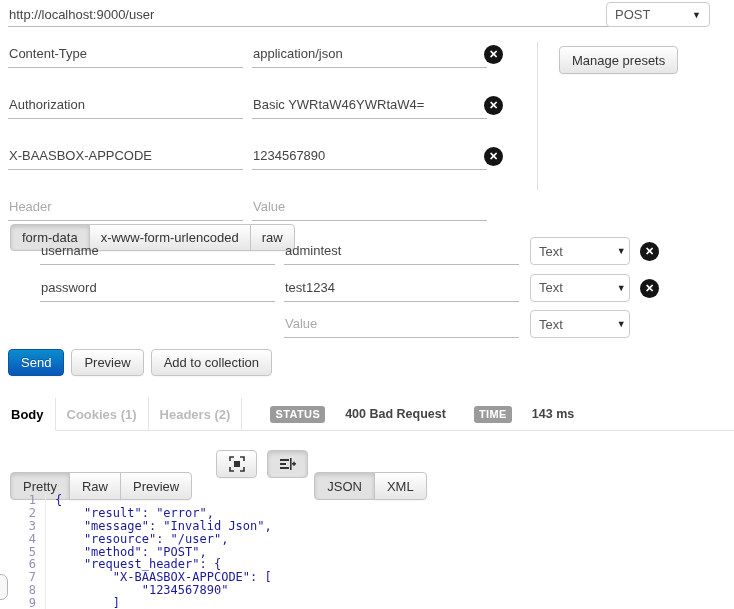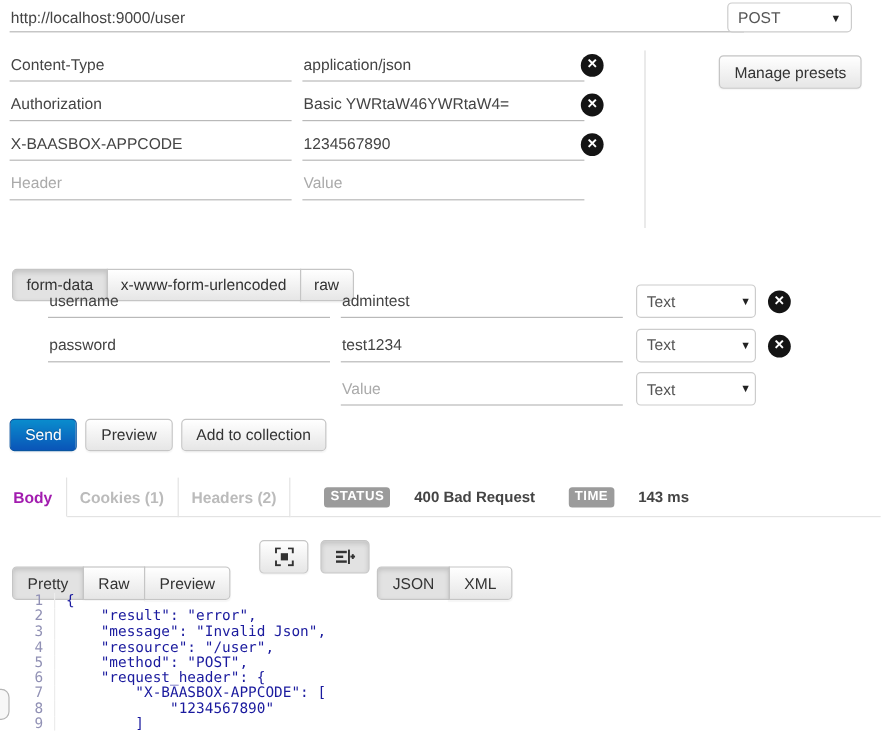--- a/index.html
+++ b/index.html
@@ -47,42 +47,42 @@
   }
   .fieldline::placeholder { color:#aaa; }
   .badge {
     background:#9b9b9b; color:#fff; font-size:11px; font-weight:bold;
     padding:2px 5px 3px; border-radius:3px; letter-spacing:.4px;
   }
   
   .url-input { left:8px; top:2px; width:612px; height:25px; font-size:13px; }
   .method-select { position:absolute; left:606px; top:2px; width:104px; height:25px;text-align:center; }
   .headers-area { position:absolute; left:0; top:40px; }
-  .kv-row { position:relative; width:608px; height:28px; margin-bottom:5px; }
+  .kv-row { position:relative; width:608px; height:28px; margin-bottom:23px; }
   .kv-key   { left:8px;   top:0; width:235px; }
   .kv-value { left:252px; top:0; width:235px; }
   .kv-row .remove-icon { left:484px; top:5px; }
   .v-divider { position:absolute; left:537px; top:42px; width:1px; height:148px; background:#ddd; }
-  .manage-presets { position:absolute; left:559px; top:46px;margin-left:40px; }
+  .manage-presets { position:absolute; left:559px; top:46px; }
   .form-tabs { position:absolute; left:10px; top:202px; }
   .form-tabs .btn { height:27px; padding:0 11px; }
   .form-rows { position:absolute; left:0; top:237px;margin-left:32px; }
   .form-row { position:relative; width:734px; height:28px; margin-bottom:8.5px; }
   .form-row .select-box { position:absolute; left:498px; top:0; width:100px; height:28px;gap:48px; }
   .form-row .remove-icon { left:608px; top:5px; }
   .actions { position:absolute; left:8px; top:349px; display:flex; gap:7px; }
   .actions .btn { height:27px; }
   
   .resp-tabbar { position:absolute; left:0; top:398px; width:734px; height:33px; display:flex; }
   .rtab {
     display:flex; align-items:center; height:33px; padding:0 11px;
     font-weight:bold; font-size:13px; color:#bbb; cursor:pointer;
     border-right:1px solid #e3e3e3; border-bottom:1px solid #e3e3e3;
   }
-  .rtab.active { color:#a21caf; border-bottom-color:#fff; }
+  .rtab.active { color:#000000; border-bottom-color:#fff; }
   .rtab-fill {
     flex:1; display:flex; align-items:center; gap:20px; padding-left:28px;
     border-bottom:1px solid #e3e3e3; height:33px;
   }
   .meta-value { font-weight:bold; color:#444; font-size:12.5px; margin-right:8px; }
   .toolbar { position:absolute; left:10px; top:450px; display:flex; align-items:flex-start; }
   .toolbar .btn { height:28px; }
   .icon-btn { width:41px; padding:0; }
   .sp24 { width:24px; } .sp10 { width:10px; } .sp6 { width:6px; }
   

